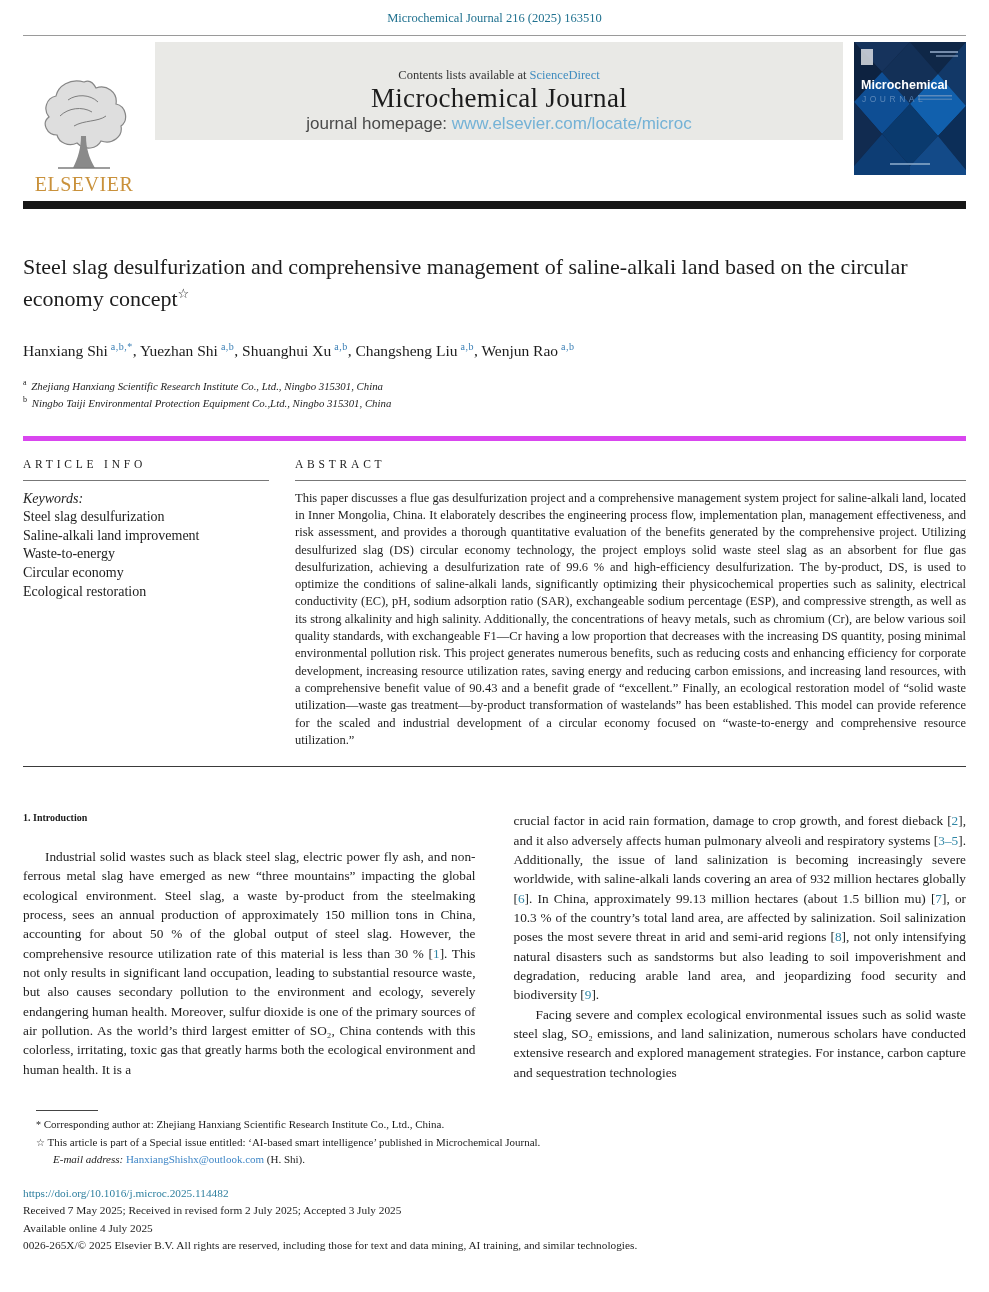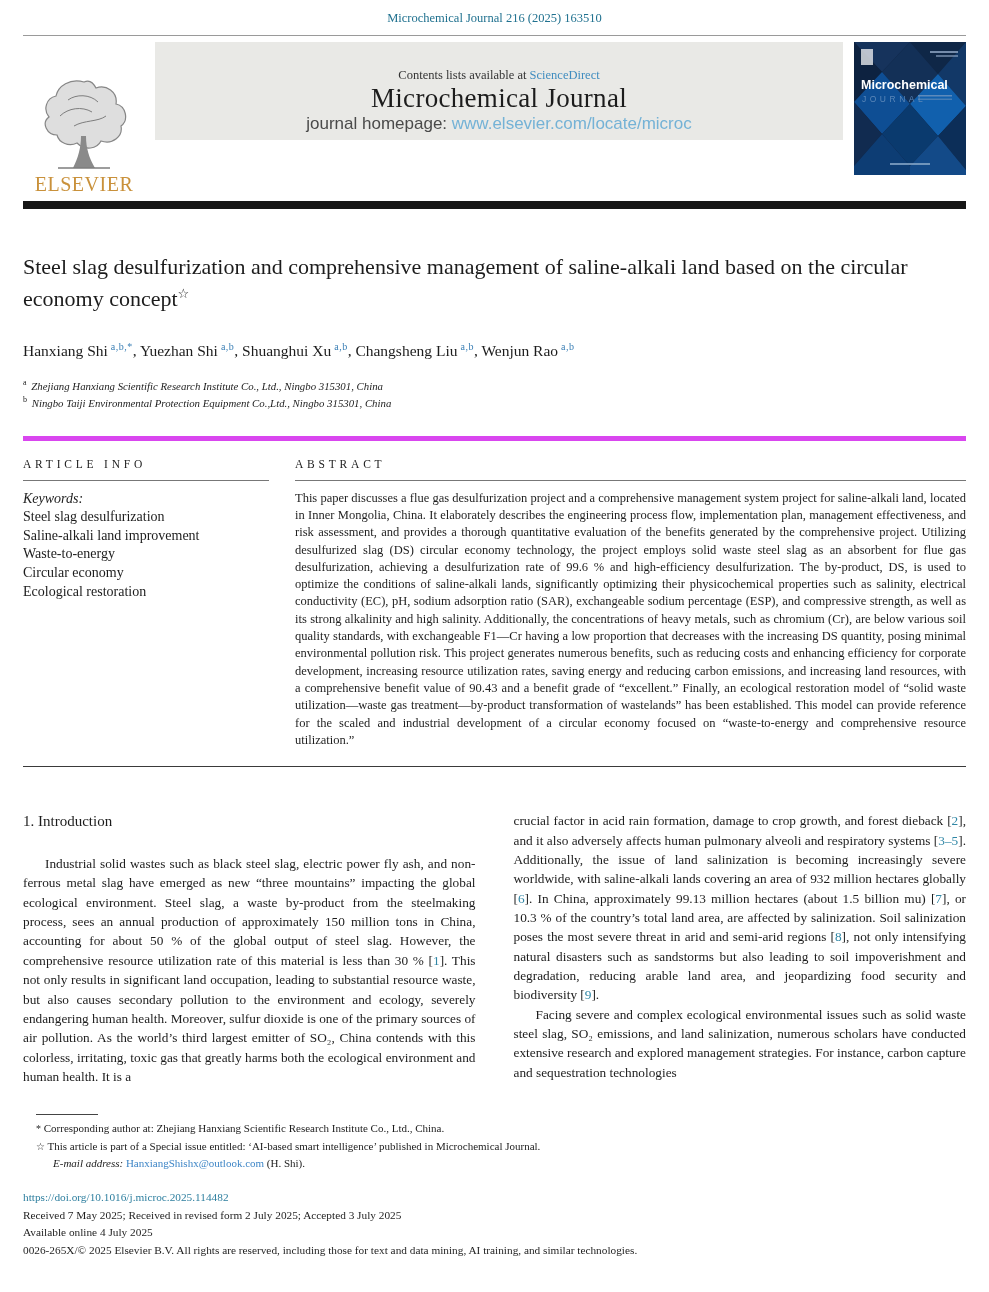--- a/index.html
+++ b/index.html
@@ -36,21 +36,21 @@
   .ia-right { flex: 1; }
   .col-head { font-size: 11.5px; letter-spacing: 0.33em; padding: 17px 0 10px; color: #222; }
   .col-rule { border-top: 1px solid #777; }
   .keywords { font-size: 14px; line-height: 1.33; margin-top: 9px; }
   .kw-label { font-style: italic; }
   .abstract-text { font-size: 12.5px; line-height: 1.385; text-align: justify; margin-top: 9px; color: #1e1e1e; }
   .full-rule { border-top: 1.5px solid #3a3a3a; margin-top: 17px; }
   
   .body-cols { display: flex; gap: 38px; margin-top: 44px; }
   .bcol { flex: 1; font-size: 13.3px; line-height: 1.455; text-align: justify; }
-  .sec-head { font-weight: normal; font-size: 15px; margin: 0 0 21px 0; }
+  .sec-head { font-weight: bold; font-size: 10px; margin: 0 0 21px 0; }
   .para { text-indent: 22px; margin: 0; }
   .cite { color: #2f86a5; cursor: pointer; }
   
   .footnotes { margin-top: 28px; font-size: 11px; line-height: 1.6; }
   .fn-rule { width: 62px; border-top: 1px solid #444; margin: 0 0 5px 13px; }
   .fn { padding-left: 30px; text-indent: -17px; }
   .fn-marker { font-size: 10px; }
   .fn-email-label { font-style: italic; }
   .link-email { color: #3d85c6; cursor: pointer; }
   

